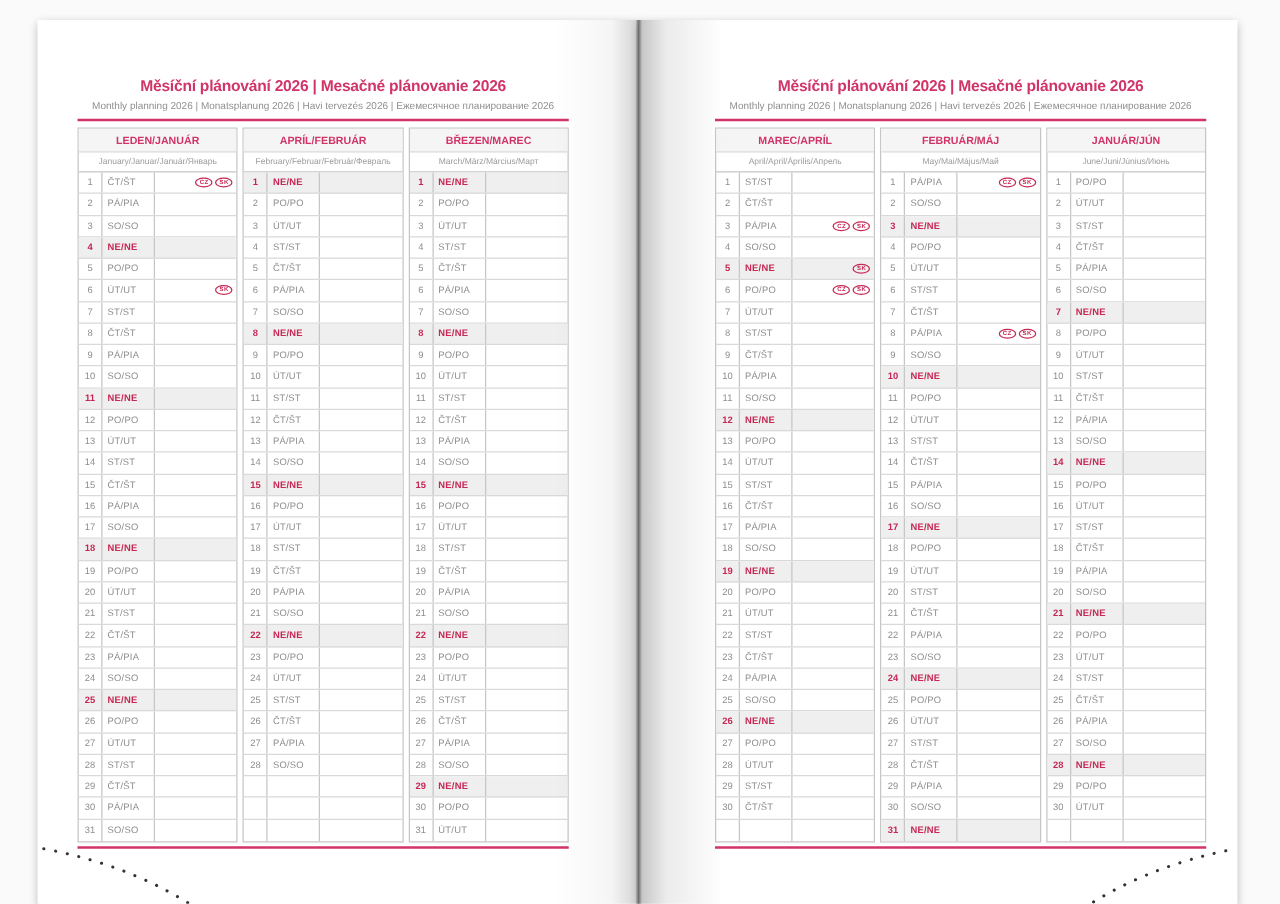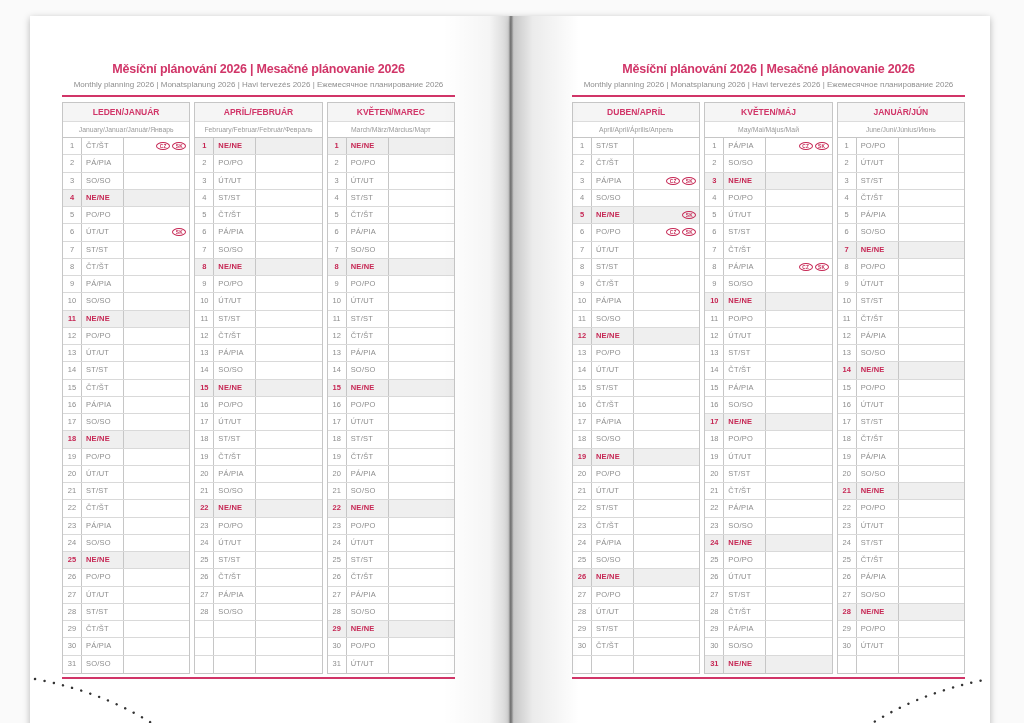--- a/index.html
+++ b/index.html
@@ -424,21 +424,21 @@
                 <span class="c-note"></span>
               </div>
               <div class="row">
                 <span class="c-num"></span>
                 <span class="c-day"></span>
                 <span class="c-note"></span>
               </div>
             </div>
         </section>
         <section class="month">
-          <header class="m-name">KVĚTEN/MAREC</header>
+          <header class="m-name">BŘEZEN/MAREC</header>
           <div class="m-langs">March/März/Március/Март</div>
           <div class="m-rows">
               <div class="row sun">
                 <span class="c-num">1</span>
                 <span class="c-day">NE/NE</span>
                 <span class="c-note"></span>
               </div>
               <div class="row">
                 <span class="c-num">2</span>
                 <span class="c-day">PO/PO</span>
@@ -596,21 +596,21 @@
     </div>
   </div>
 
   <div class="page right">
     <div class="content">
       <h1 class="spread-title">Měsíční plánování 2026 | Mesačné plánovanie 2026</h1>
       <div class="spread-subtitle">Monthly planning 2026 | Monatsplanung 2026 | Havi tervezés 2026 | Ежемесячное планирование 2026</div>
       <div class="rule top"></div>
       <div class="months">
         <section class="month">
-          <header class="m-name">DUBEN/APRÍL</header>
+          <header class="m-name">MAREC/APRÍL</header>
           <div class="m-langs">April/April/Április/Апрель</div>
           <div class="m-rows">
               <div class="row">
                 <span class="c-num">1</span>
                 <span class="c-day">ST/ST</span>
                 <span class="c-note"></span>
               </div>
               <div class="row">
                 <span class="c-num">2</span>
                 <span class="c-day">ČT/ŠT</span>
@@ -765,21 +765,21 @@
                 <span class="c-note"></span>
               </div>
               <div class="row">
                 <span class="c-num"></span>
                 <span class="c-day"></span>
                 <span class="c-note"></span>
               </div>
             </div>
         </section>
         <section class="month">
-          <header class="m-name">KVĚTEN/MÁJ</header>
+          <header class="m-name">FEBRUÁR/MÁJ</header>
           <div class="m-langs">May/Mai/Május/Май</div>
           <div class="m-rows">
               <div class="row">
                 <span class="c-num">1</span>
                 <span class="c-day">PÁ/PIA</span>
                 <span class="c-note">
                   <span class="flag">CZ</span>
                   <span class="flag">SK</span>
                 </span>
               </div>

